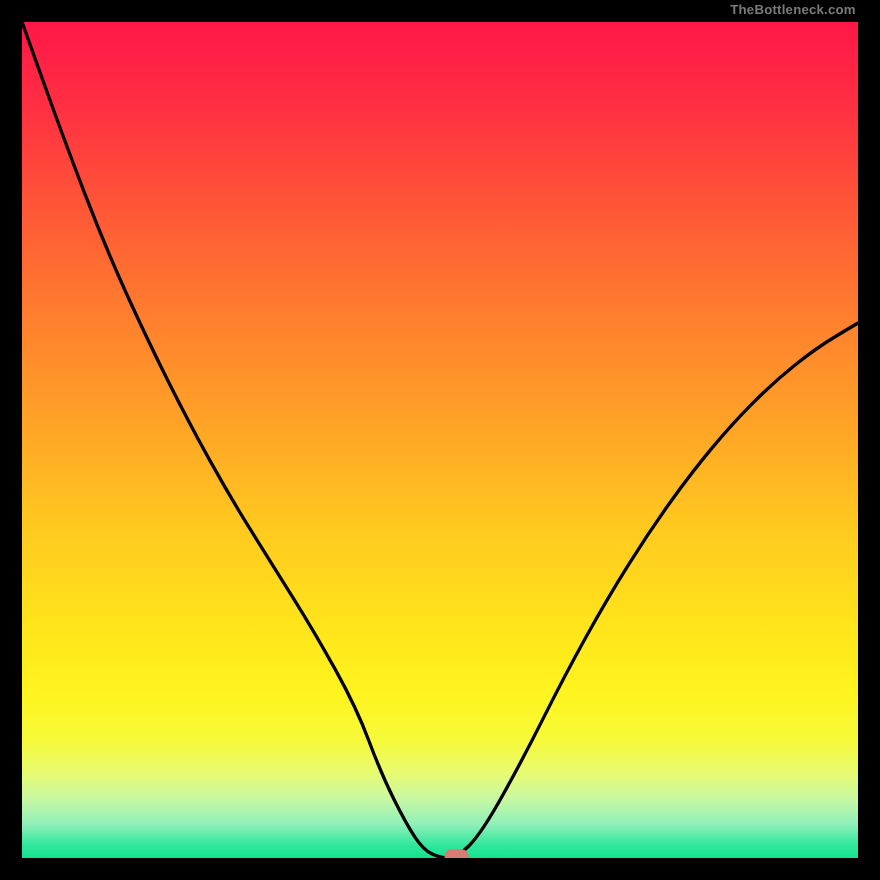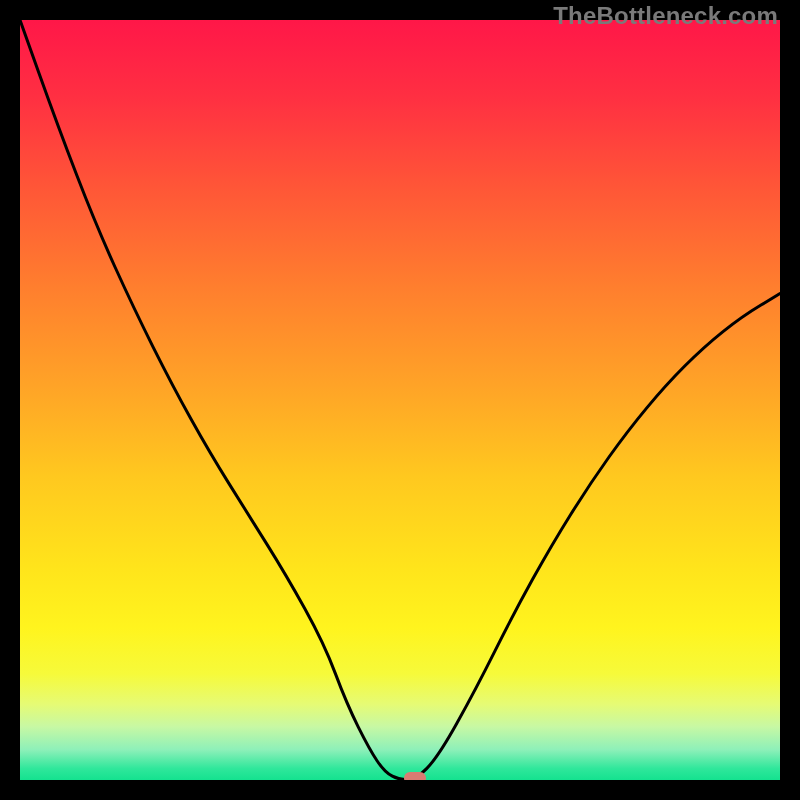--- a/index.html
+++ b/index.html
@@ -29,21 +29,21 @@
     left: 0;
     top: 0;
     width: 100%;
     height: 100%;
   }
   .watermark {
     position: absolute;
     top: 2px;
     right: 22px;
     font-family: Arial, Helvetica, sans-serif;
-    font-size: 24px;
+    font-size: 12px;
     font-weight: bold;
     color: #7a7a7a;
     letter-spacing: 0.2px;
   }
   svg.curve-svg {
     position: absolute;
     left: 0;
     top: 0;
     width: 100%;
     height: 100%;

